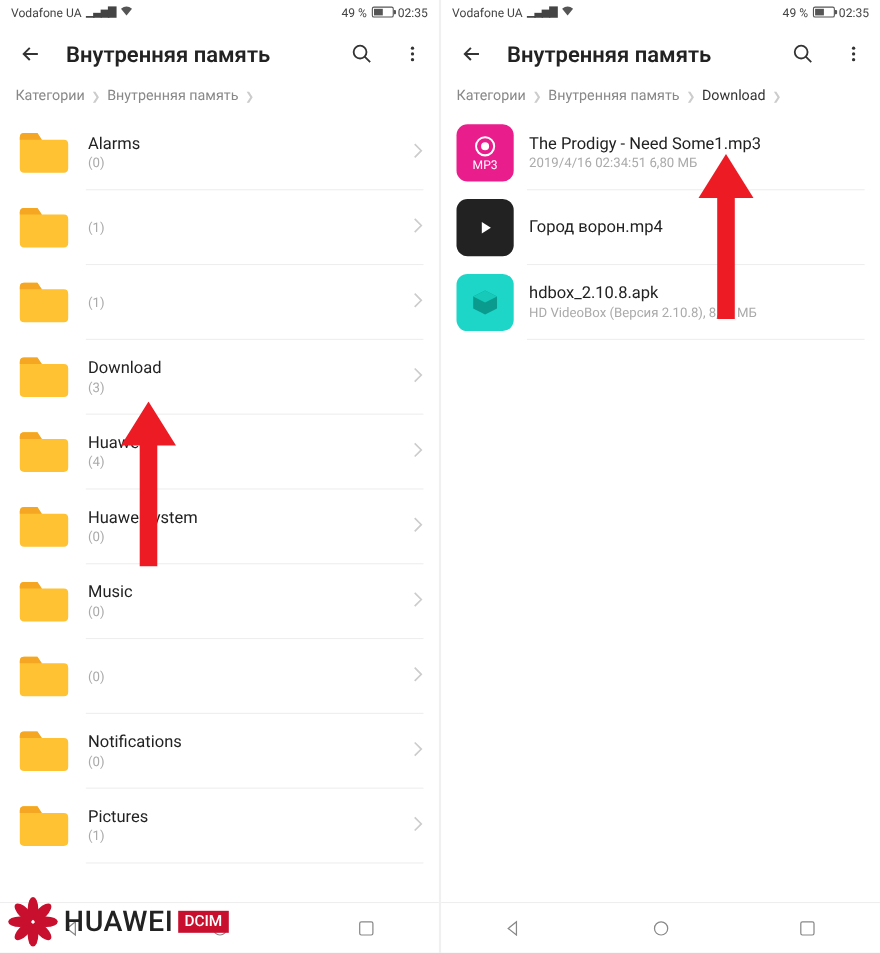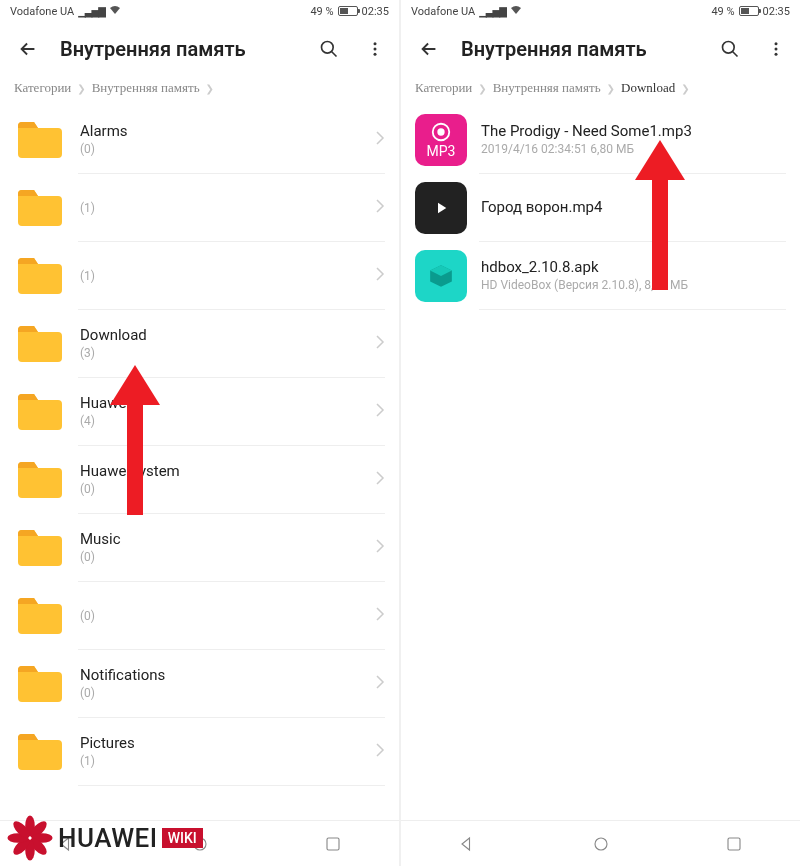--- a/index.html
+++ b/index.html
@@ -89,21 +89,20 @@
   
   .crumbs {
     display: flex;
     align-items: center;
     padding: 4px 14px 10px;
     font-size: 13px;
     color: #888;
     gap: 6px;
     flex-wrap: nowrap;
     overflow: hidden;
-    font-family: Liberation Serif, serif;
   }
   .crumb-item { white-space: nowrap; }
   .crumb-active { color: #333; }
   .crumb-sep { color: #ccc; font-size: 10px; }
   
   .list {
     flex: 1;
     overflow: hidden;
   }
   .row {
@@ -509,21 +508,21 @@
       <span class="crumb-sep">❯</span>
     </div>
 
     <div class="list" id="right-list">
         <div class="row">
           <div class="file-icon mp3-icon">
             <svg width="22" height="22" viewBox="0 0 24 24" fill="none" stroke="#fff" stroke-width="2">
               <circle cx="12" cy="12" r="9"></circle>
               <circle cx="12" cy="12" r="3" fill="#fff"></circle>
             </svg>
-            <span style="font-size:14px;margin-top:0">MP3</span>
+            <span style="font-size:11px;margin-top:0">MP3</span>
           </div>
           <div class="row-text">
             <div class="row-name">The Prodigy - Need Some1.mp3</div>
             <div class="row-sub">2019/4/16 02:34:51 6,80 МБ</div>
           </div>
           <div class="row-sep"></div>
         </div>
         <div class="row">
           <div class="file-icon mp4-icon">
             <svg width="18" height="18" viewBox="0 0 24 24" fill="#fff">
@@ -585,14 +584,14 @@
       <ellipse cx="50" cy="25" rx="10" ry="22" transform="rotate(45 50 50)"></ellipse>
       <ellipse cx="50" cy="25" rx="10" ry="22" transform="rotate(90 50 50)"></ellipse>
       <ellipse cx="50" cy="25" rx="10" ry="22" transform="rotate(135 50 50)"></ellipse>
       <ellipse cx="50" cy="25" rx="10" ry="22" transform="rotate(180 50 50)"></ellipse>
       <ellipse cx="50" cy="25" rx="10" ry="22" transform="rotate(225 50 50)"></ellipse>
       <ellipse cx="50" cy="25" rx="10" ry="22" transform="rotate(270 50 50)"></ellipse>
       <ellipse cx="50" cy="25" rx="10" ry="22" transform="rotate(315 50 50)"></ellipse>
     </g>
   </svg>
   <span class="logo-text">HUAWEI</span>
-  <span class="logo-wiki">WIKI</span>
+  <span class="logo-wiki">DCIM</span>
 </div>
 
 </body></html>

